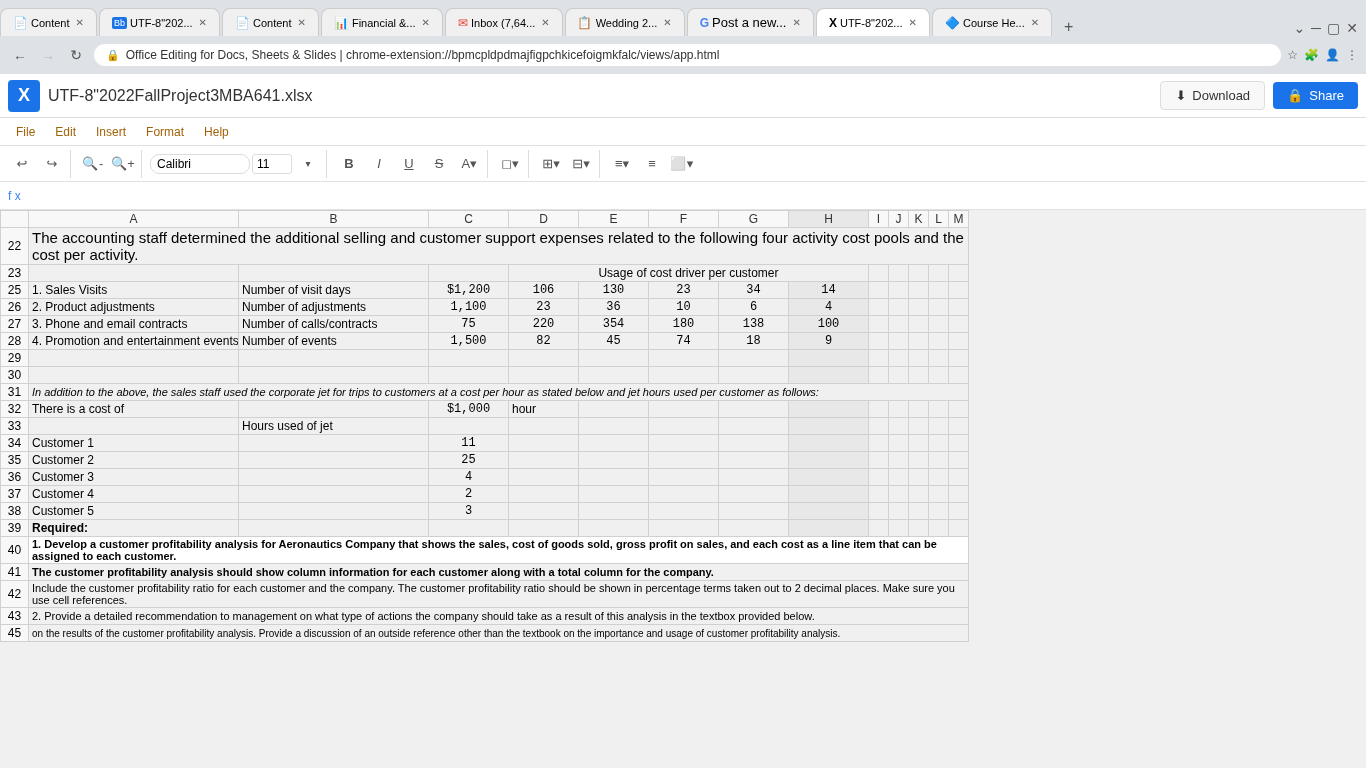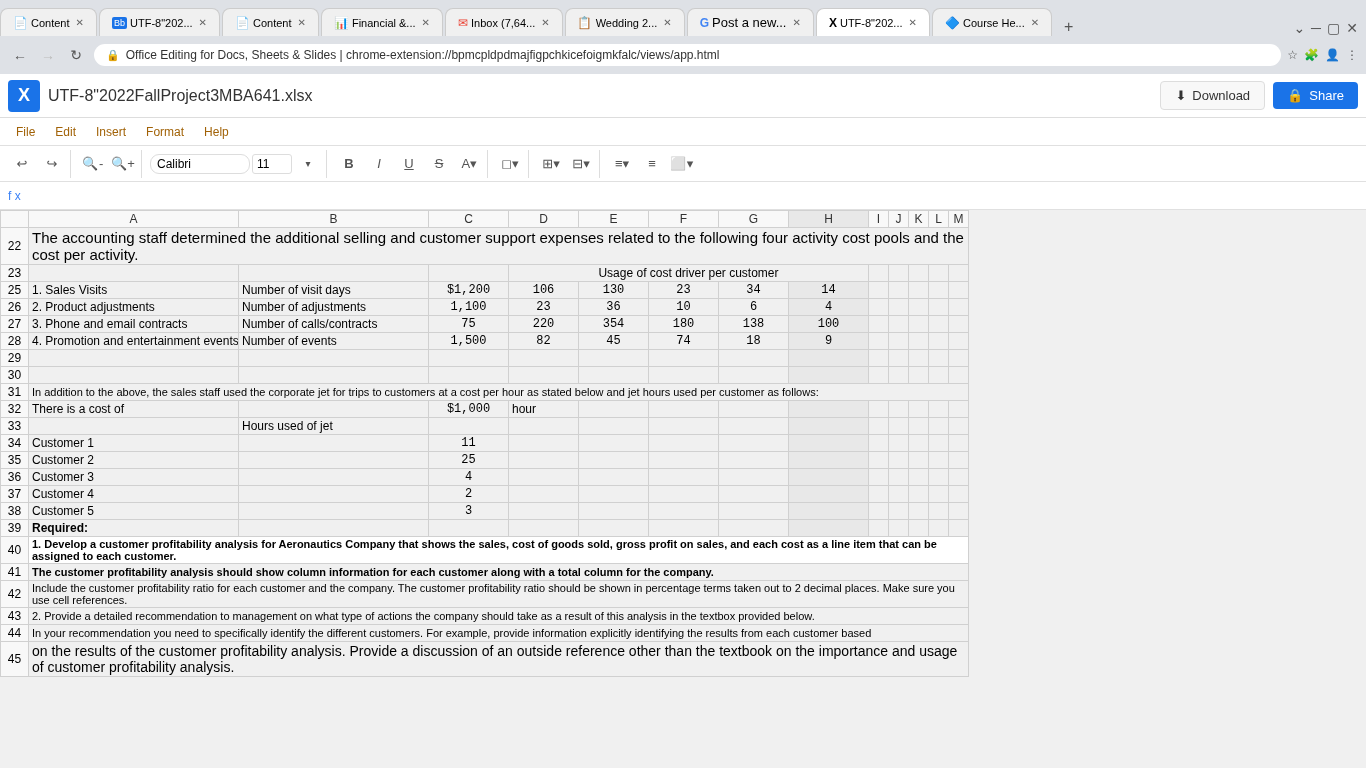--- a/index.html
+++ b/index.html
@@ -346,21 +346,21 @@
             <td class="col-h"></td>
             <td></td>
             <td></td>
             <td></td>
             <td></td>
             <td></td>
           </tr>
 
           <tr>
             <td class="row-num">31</td>
-            <td class="col-a" style="white-space:normal;font-size:11px;" colspan="13">In addition to the above, the sales staff used the corporate jet for trips to customers at a cost per hour as stated below and jet hours used per customer as follows:</td>
+            <td class="col-a" style="white-space:normal;font-size:11px;font-style:italic;" colspan="13">In addition to the above, the sales staff used the corporate jet for trips to customers at a cost per hour as stated below and jet hours used per customer as follows:</td>
           </tr>
 
           <tr>
             <td class="row-num">32</td>
             <td class="col-a">There is a cost of</td>
             <td class="col-b"></td>
             <td class="col-c text-right">$1,000</td>
             <td class="col-d">hour</td>
             <td></td>
             <td></td>
@@ -505,27 +505,23 @@
           <tr>
             <td class="row-num">42</td>
             <td class="col-a" style="white-space:normal;font-size:11px;" colspan="13">Include the customer profitability ratio for each customer and the company.  The customer profitability ratio should be shown in percentage terms taken out to 2 decimal places.   Make sure you use cell references.</td>
           </tr>
 
           <tr>
             <td class="row-num">43</td>
             <td class="col-a" style="white-space:normal;font-size:11px;" colspan="13">2.  Provide a detailed recommendation to management on what type of actions the company should take as a result of this analysis in the textbox provided below.</td>
           </tr>
 
-          <tr>
-            <td class="row-num">44</td>
-            <td class="col-a" style="white-space:normal;font-size:11px;" colspan="13">In your recommendation you need to specifically identify the different customers.  For example,  provide information explicitly identifying the results from each customer based</td>
-          </tr>
 
           <tr>
             <td class="row-num">45</td>
-            <td class="col-a" style="white-space:normal;font-size:14px;border-radius:7px;" colspan="13">on the results of the  customer profitability analysis.   Provide a discussion of an outside reference other than the textbook on the importance and usage of customer profitability analysis.</td>
+            <td class="col-a" style="white-space:normal;font-size:10px;border-radius:7px;" colspan="13">on the results of the  customer profitability analysis.   Provide a discussion of an outside reference other than the textbook on the importance and usage of customer profitability analysis.</td>
           </tr>
         </tbody>
       </table>
     </div>
 
   </div>
 </div>
 
 </body></html>

